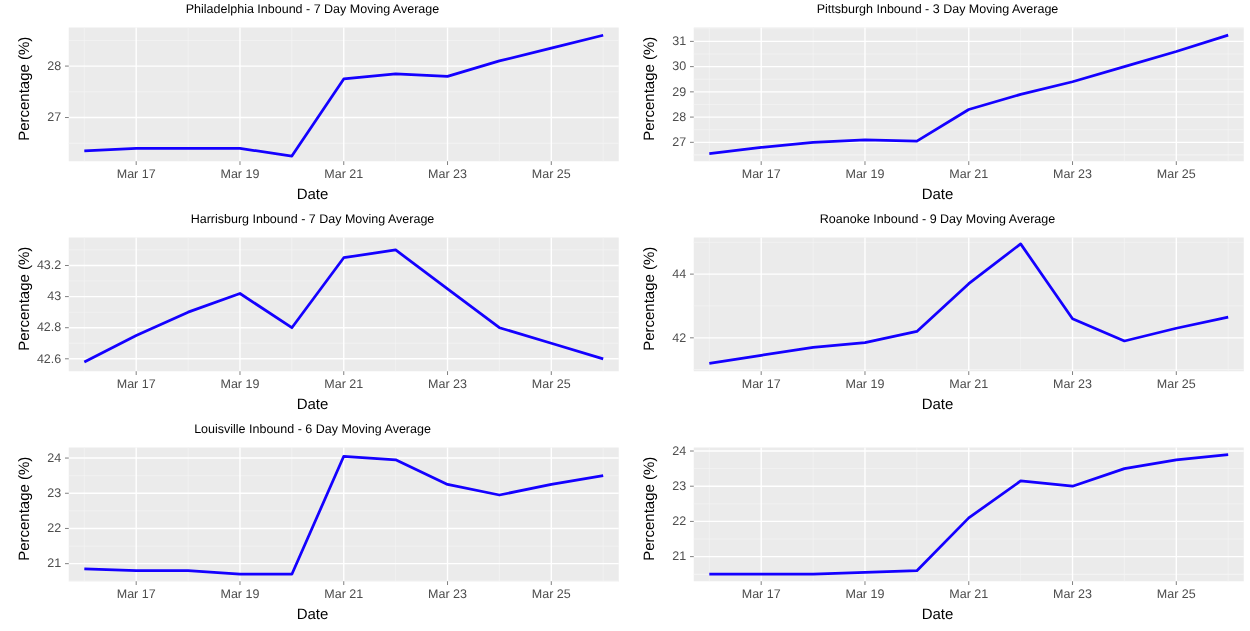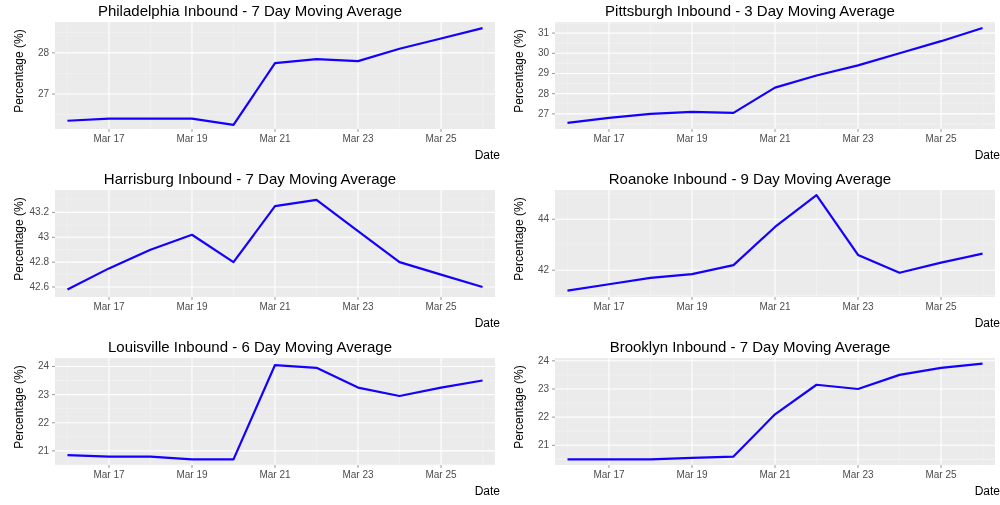--- a/index.html
+++ b/index.html
@@ -21,28 +21,28 @@
     height: 168px;
   }
   .panel {
     position: absolute;
     background: #ebebeb;
   }
   .title {
     position: absolute;
     width: 500px;
     text-align: center;
-    font-size: 15px;
+    font-size: 10px;
     color: #000;
     top: 2px;
   }
   .xlabel {
     position: absolute;
     width: 500px;
-    text-align: right;
+    text-align: center;
     font-size: 12px;
     color: #000;
   }
   .ylabel {
     position: absolute;
     font-size: 12px;
     color: #000;
     transform: rotate(-90deg);
     transform-origin: 0 0;
     text-align: center;
@@ -282,21 +282,20 @@
           <line x1="-3" x2="0" y1="64.76315789473685" y2="64.76315789473685" class="tick-mark"></line>
           <text x="-6" y="67.76315789473685" text-anchor="end" class="tick-label">22</text>
           <line x1="-3" x2="0" y1="36.605263157894754" y2="36.605263157894754" class="tick-mark"></line>
           <text x="-6" y="39.605263157894754" text-anchor="end" class="tick-label">23</text>
           <line x1="-3" x2="0" y1="8.447368421052644" y2="8.447368421052644" class="tick-mark"></line>
           <text x="-6" y="11.447368421052644" text-anchor="end" class="tick-label">24</text>
         </svg>
       </div>
     </div>
     <div class="cell">
-      <div class="title">Brooklyn Inbound - 7 Day Moving Average</div>
       <div class="ylabel" style="left: 12px; top: 120.5px; width: 100px;">Percentage (%)</div>
       <div class="xlabel" style="top: 148px;">Date</div>
       <div class="panel" style="left: 55px; top: 22px; width: 440px; height: 107px;">
         <svg width="440" height="107" style="overflow: visible;">
           <line x1="12.452830188679274" x2="12.452830188679274" y1="0" y2="107" class="grid-minor"></line>
           <line x1="95.47169811320757" x2="95.47169811320757" y1="0" y2="107" class="grid-minor"></line>
           <line x1="178.49056603773585" x2="178.49056603773585" y1="0" y2="107" class="grid-minor"></line>
           <line x1="261.50943396226415" x2="261.50943396226415" y1="0" y2="107" class="grid-minor"></line>
           <line x1="344.5283018867924" x2="344.5283018867924" y1="0" y2="107" class="grid-minor"></line>
           <line x1="427.5471698113207" x2="427.5471698113207" y1="0" y2="107" class="grid-minor"></line>

